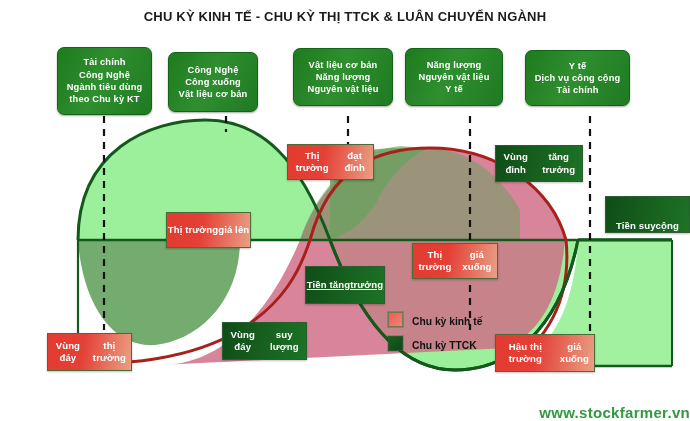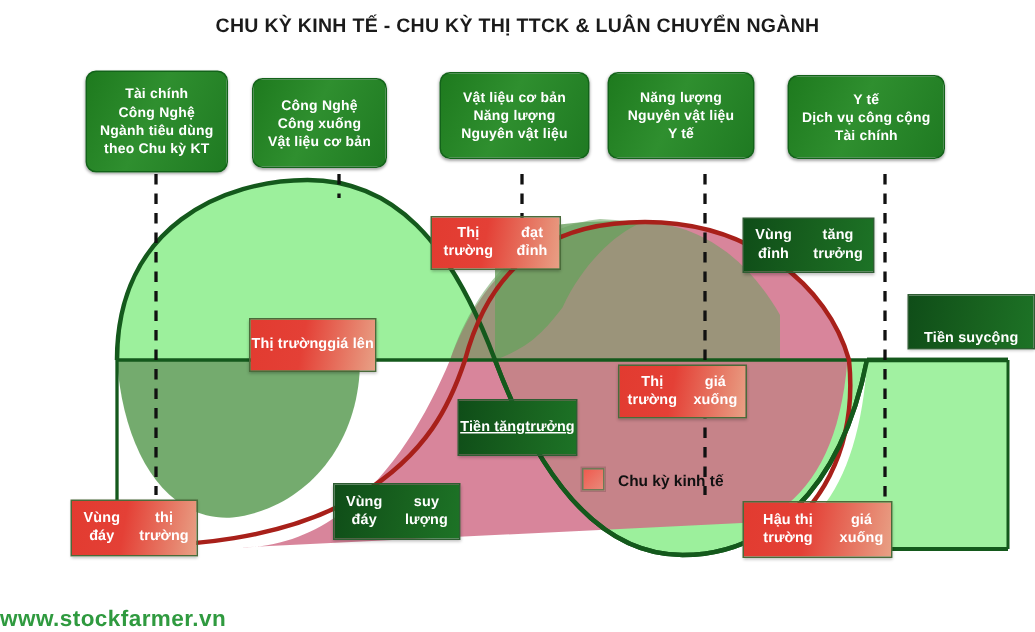--- a/index.html
+++ b/index.html
@@ -51,21 +51,21 @@
 
   
   .legend{position:absolute;left:352px;top:312px;}
   .lg-row{display:flex;align-items:flex-end;margin-bottom:9px;margin-left:36px;}
   .sw{width:13px;height:13px;margin-right:9px;box-shadow:0 0 0 1px rgba(0,0,0,.15);}
   .sw-red{background:linear-gradient(135deg,#f05a4e,#e8897a);border:1px solid #6f7a55;}
   .sw-green{background:linear-gradient(135deg,#17601e,#0e4815);border:1px solid #2c5630;}
   .lg-label{font-size:10.3px;font-weight:bold;color:#111;}
 
   .footer{
-    position:absolute;left:0;top:404px;width:690px;text-align:left;
+    position:absolute;left:0;top:404px;width:690px;text-align:right;
     font-size:15px;font-weight:bold;color:#2f9a3f;letter-spacing:.3px;
   }
 </style>
 </head>
 <body>
 
 <div id="stage">
 
   <div class="title">CHU KỲ KINH TẾ - CHU KỲ THỊ TTCK &amp; LUÂN CHUYỂN NGÀNH</div>
 
@@ -213,16 +213,20 @@
   <div class="cal cal-red" style="left:495px;top:334px;width:100px;height:38px;">
     <div>Hậu thị trường</div>
     <div>giá xuống</div>
   </div>
 
   <div class="legend">
     <div class="lg-row">
       <span class="sw sw-red"></span>
       <span class="lg-label">Chu kỳ kinh tế</span>
     </div>
+    <div class="lg-row">
+      <span class="sw sw-green"></span>
+      <span class="lg-label">Chu kỳ TTCK</span>
+    </div>
   </div>
 
   <div class="footer">www.stockfarmer.vn</div>
 </div>
 
 </body></html>

